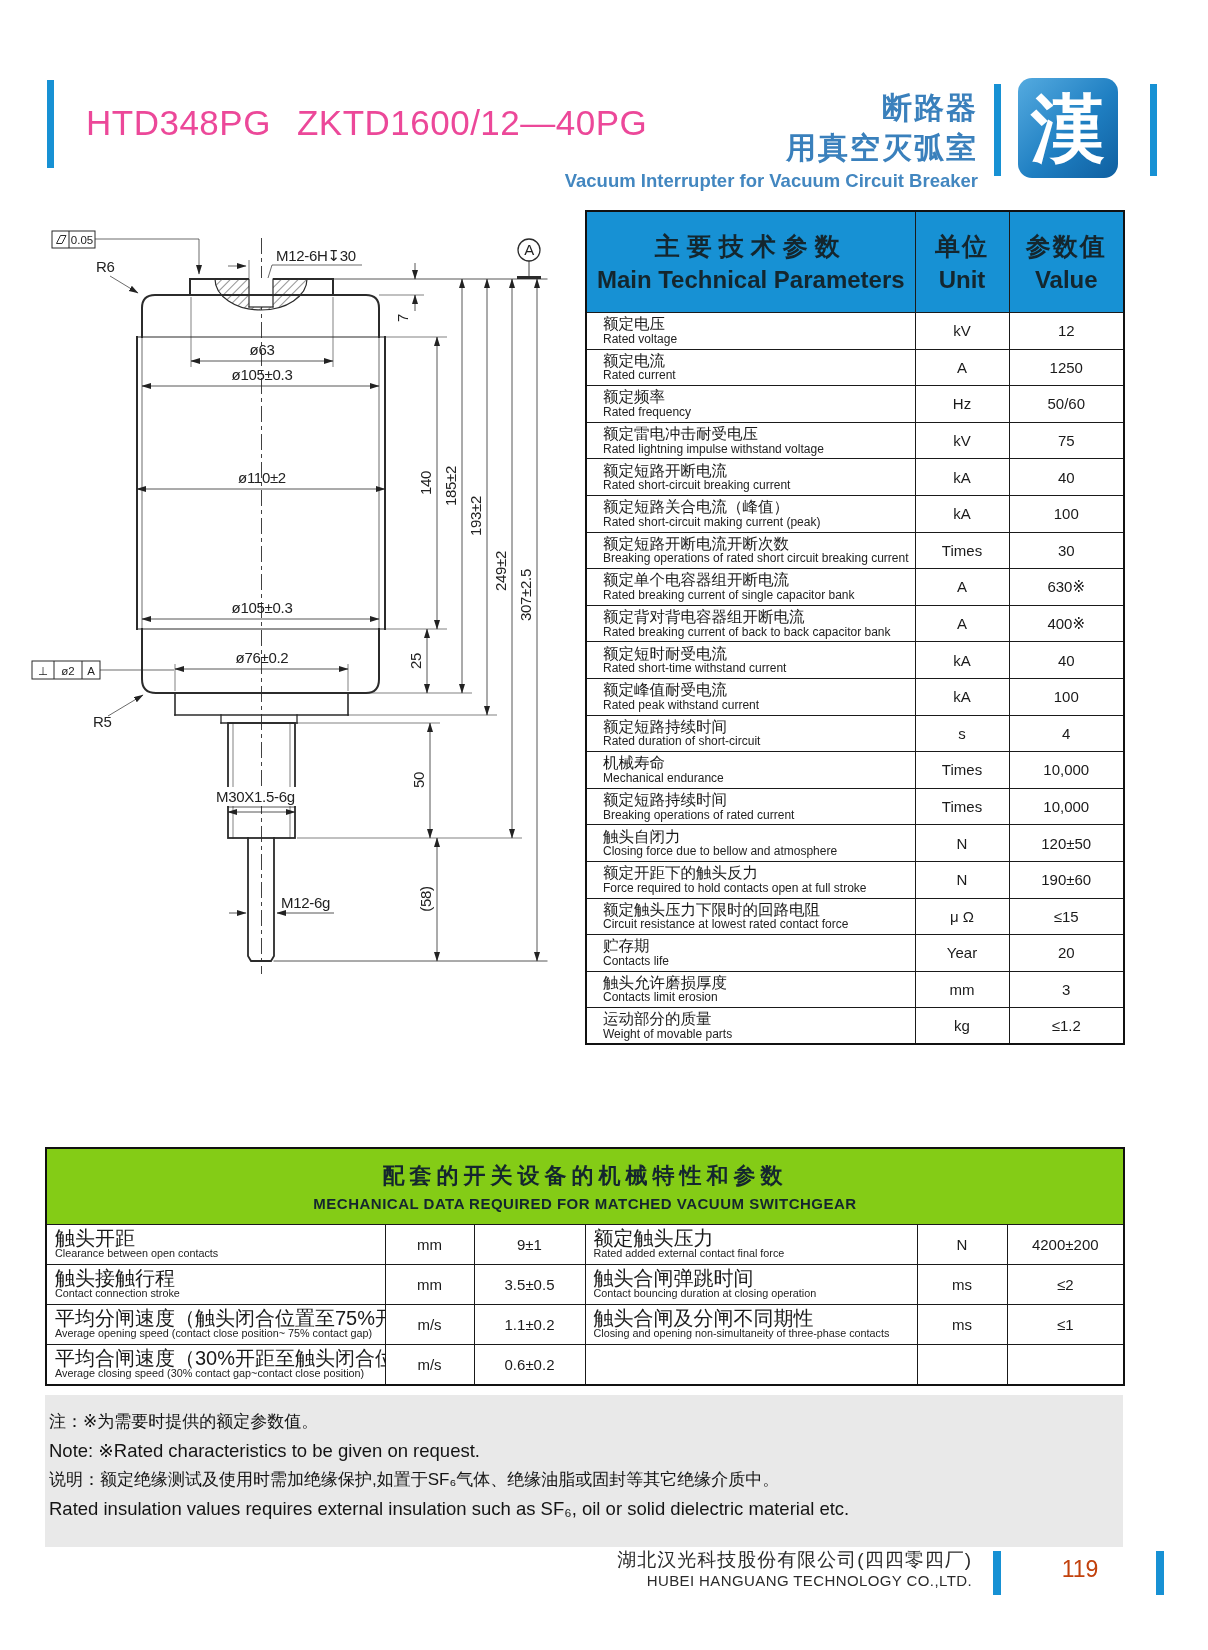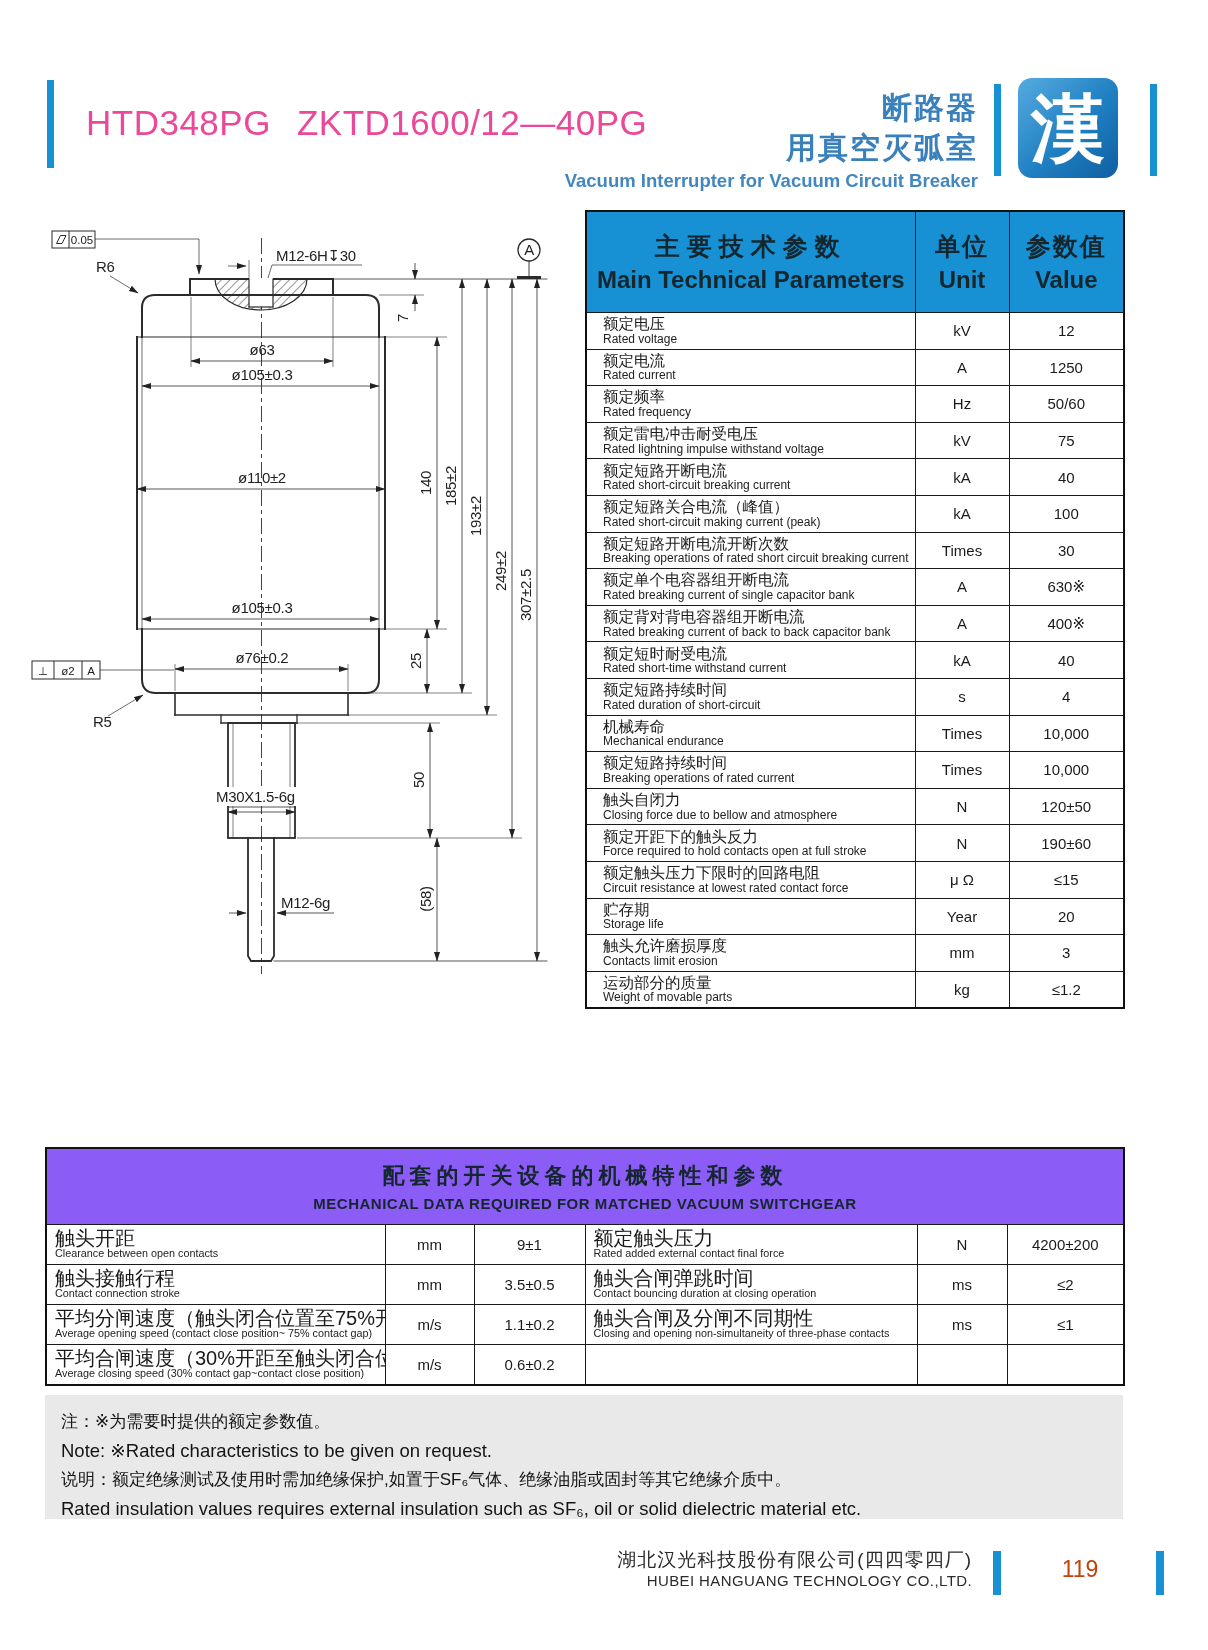--- a/index.html
+++ b/index.html
@@ -22,30 +22,30 @@
   .th-cn{display:block;font-size:25px;font-weight:600;letter-spacing:7px;line-height:36px;}
   .th-en{display:block;font-size:24px;font-weight:600;letter-spacing:0px;line-height:32px;}
   #main-table tbody tr{height:36.6px;}
   #main-table td.lbl{padding:2px 4px 2px 16px;}
   .cell-cn{font-size:15.5px;line-height:17.5px;font-weight:500;white-space:nowrap;}
   .cell-en{font-size:12px;line-height:13.5px;color:#222;white-space:nowrap;}
   td.c{text-align:center;vertical-align:middle;font-size:15px;}
 
   #mech-table{position:absolute;left:45px;top:1147px;width:1078px;border:2.3px solid #111;}
   #mech-table th,#mech-table td{border:1.3px solid #1a1a1a;padding:0;overflow:hidden;}
-  #mech-table thead th{background:#8b5cf6;color:#14262e;height:75px;}
+  #mech-table thead th{background:#84cc16;color:#14262e;height:75px;}
   .mh-cn{display:block;font-size:22px;font-weight:600;letter-spacing:5px;line-height:34px;}
   .mh-en{display:block;font-size:15px;font-weight:600;letter-spacing:.5px;line-height:22px;}
   #mech-table tbody tr{height:40px;}
   #mech-table td.lbl{padding:2px 3px 2px 8px;}
   #mech-table .cell-cn{font-size:20px;line-height:17px;}
   #mech-table .cell-en{font-size:10.8px;line-height:12.5px;}
 
   
-  #notes{position:absolute;left:45px;top:1395px;width:1078px;height:124px;background:#e9e9e9;padding:12px 0 0 16px;box-sizing:border-box;}
+  #notes{position:absolute;left:45px;top:1395px;width:1078px;height:152px;background:#e9e9e9;padding:12px 0 0 4px;box-sizing:border-box;}
   #notes .n-cn{font-size:17px;line-height:29px;color:#141414;}
   #notes .n-en{font-size:18.5px;line-height:29px;color:#141414;}
 
   
   #footer-company{position:absolute;left:460px;top:1549px;width:512px;text-align:right;color:#2b2b2b;}
   #footer-company .f-cn{font-size:19px;line-height:22px;letter-spacing:1px;}
   #footer-company .f-en{font-size:15px;line-height:19px;letter-spacing:.4px;}
   #page-number{position:absolute;left:1035px;top:1556px;width:90px;text-align:center;font-size:23px;color:#c2410c;}
 
   
@@ -341,20 +341,28 @@
 
   <tr>
     <td class="lbl">
       <div class="cell-cn">额定短时耐受电流</div>
       <div class="cell-en">Rated short-time withstand current</div>
     </td>
     <td class="c">kA</td>
     <td class="c">40</td>
   </tr>
 
+  <tr>
+    <td class="lbl">
+      <div class="cell-cn">额定峰值耐受电流</div>
+      <div class="cell-en">Rated peak withstand current</div>
+    </td>
+    <td class="c">kA</td>
+    <td class="c">100</td>
+  </tr>
 
   <tr>
     <td class="lbl">
       <div class="cell-cn">额定短路持续时间</div>
       <div class="cell-en">Rated duration of short-circuit</div>
     </td>
     <td class="c">s</td>
     <td class="c">4</td>
   </tr>
 
@@ -399,21 +407,21 @@
       <div class="cell-cn">额定触头压力下限时的回路电阻</div>
       <div class="cell-en">Circuit resistance at lowest rated contact force</div>
     </td>
     <td class="c">μ Ω</td>
     <td class="c">≤15</td>
   </tr>
 
   <tr>
     <td class="lbl">
       <div class="cell-cn">贮存期</div>
-      <div class="cell-en">Storage life</div>
+      <div class="cell-en">Contacts life</div>
     </td>
     <td class="c">Year</td>
     <td class="c">20</td>
   </tr>
 
   <tr>
     <td class="lbl">
       <div class="cell-cn">触头允许磨损厚度</div>
       <div class="cell-en">Contacts limit erosion</div>
     </td>

